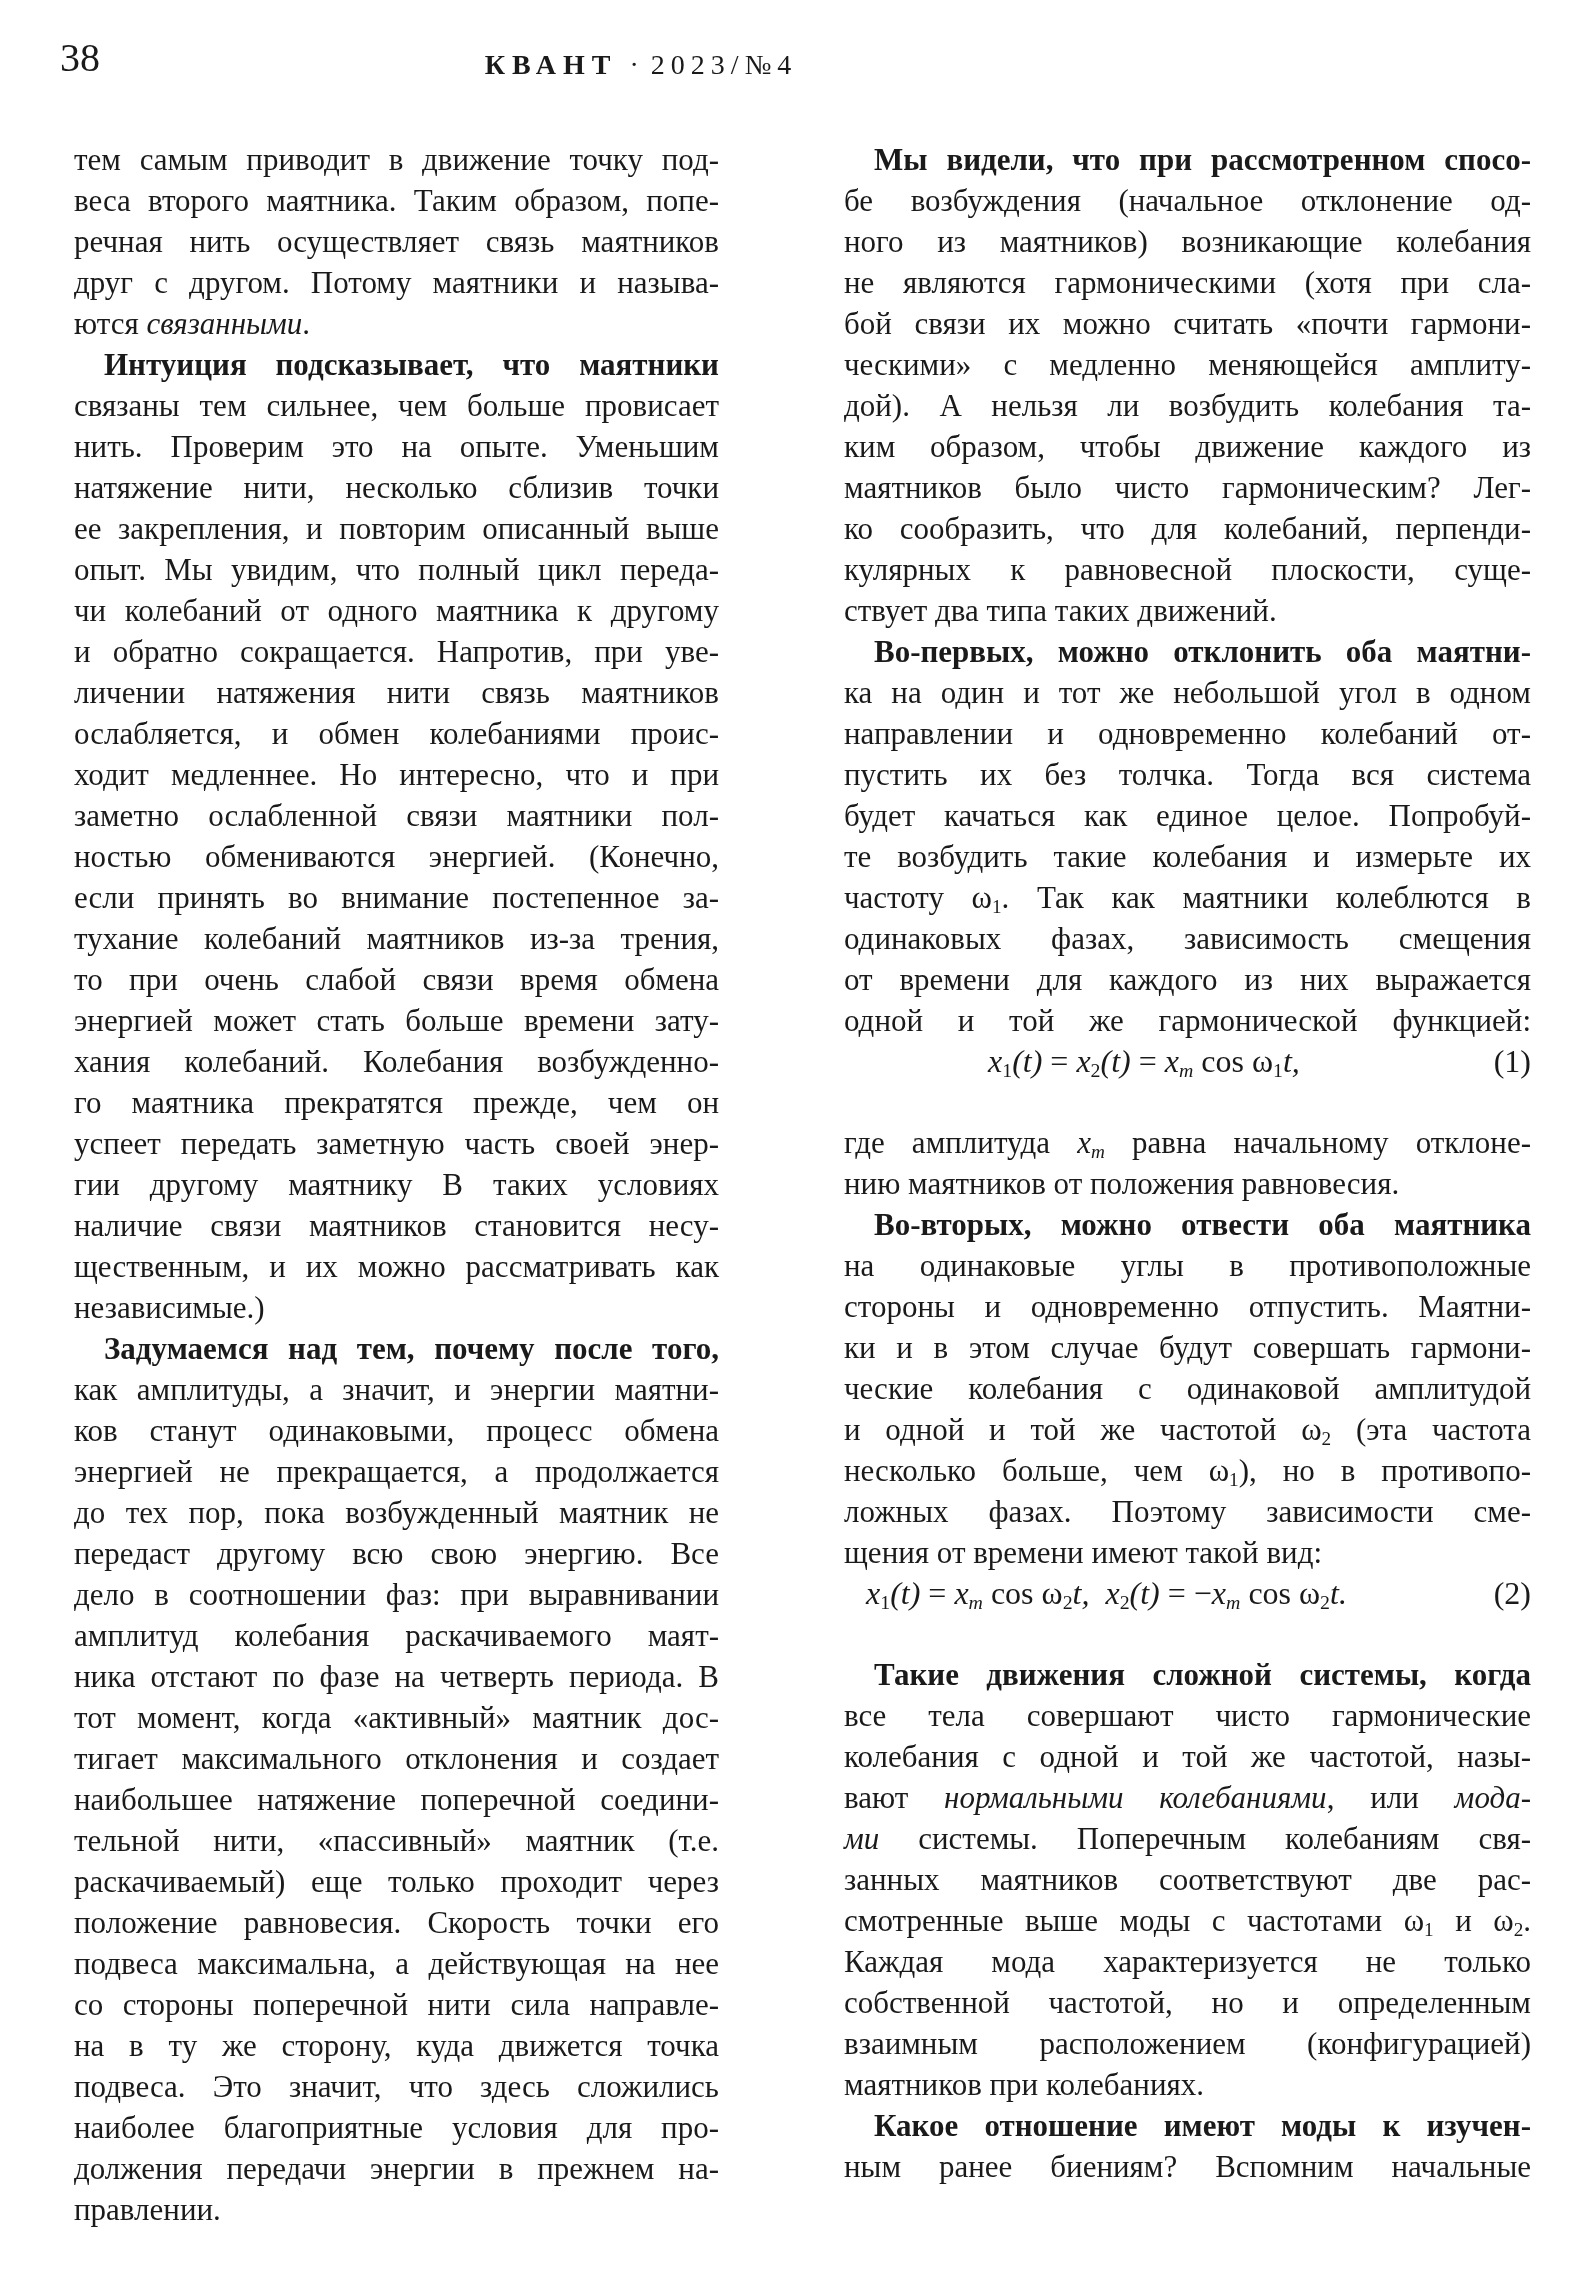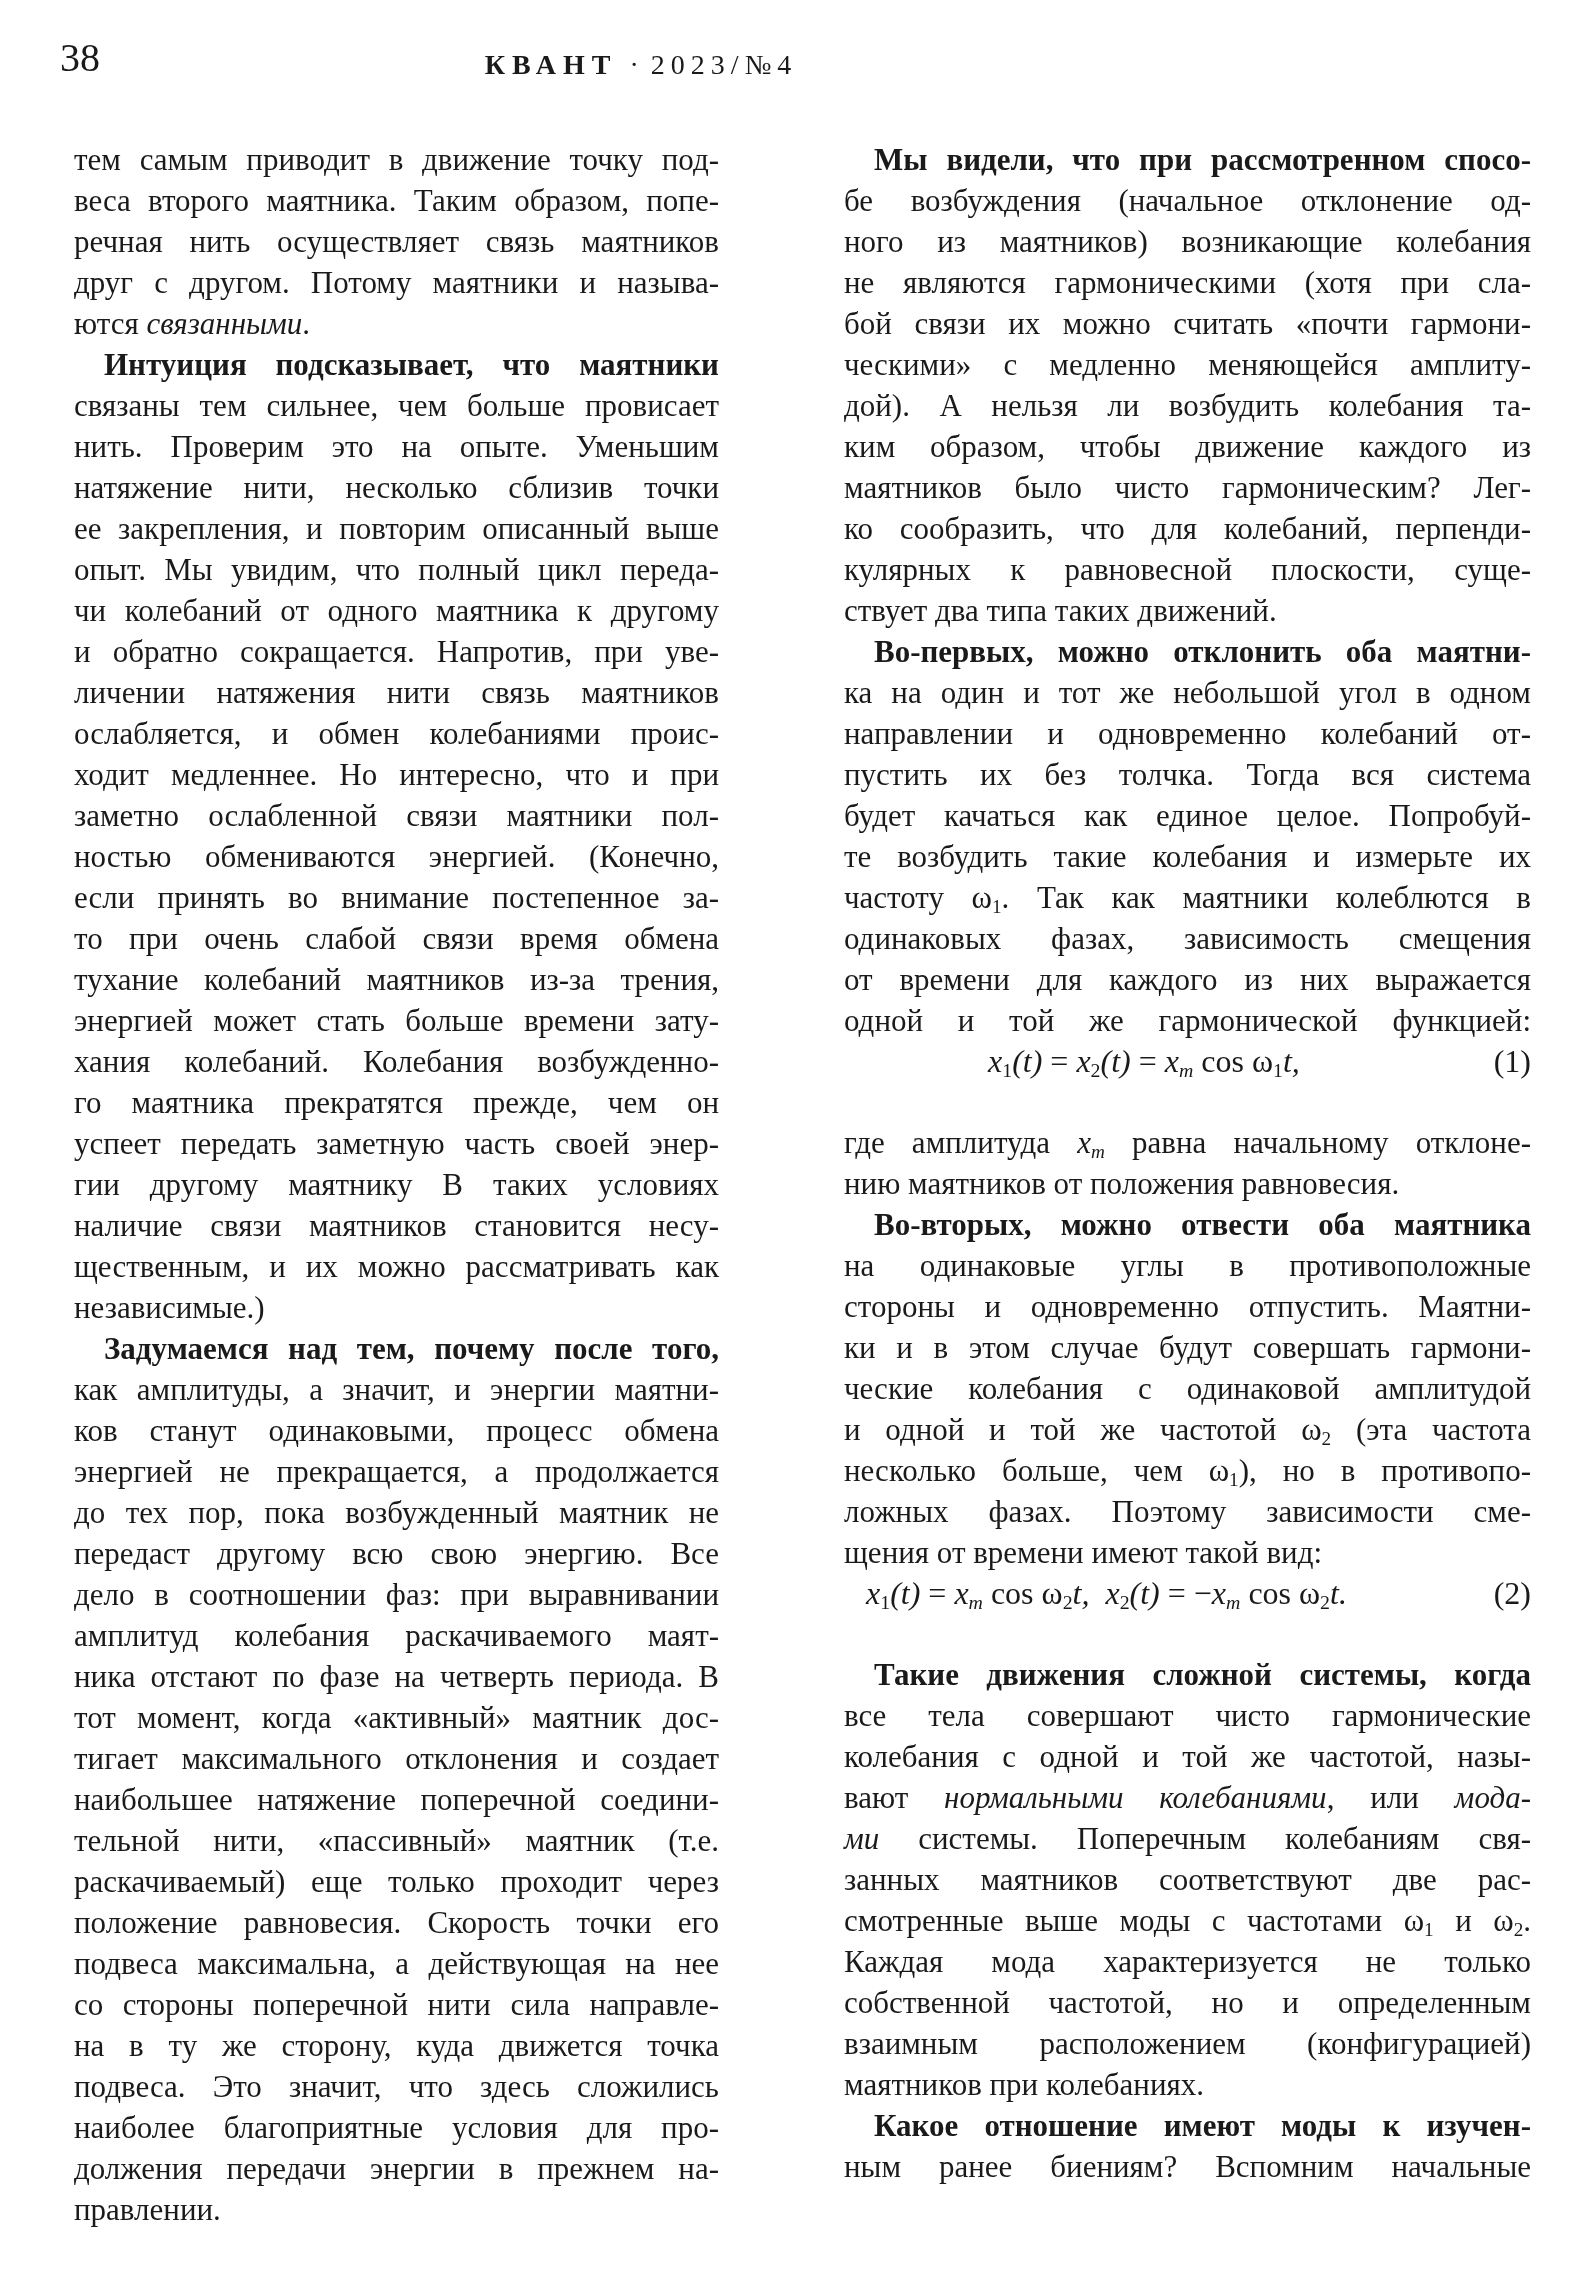--- a/index.html
+++ b/index.html
@@ -48,22 +48,22 @@
   <span class="line">ее закрепления, и повторим описанный выше</span>
   <span class="line">опыт. Мы увидим, что полный цикл переда-</span>
   <span class="line">чи колебаний от одного маятника к другому</span>
   <span class="line">и обратно сокращается. Напротив, при уве-</span>
   <span class="line">личении натяжения нити связь маятников</span>
   <span class="line">ослабляется, и обмен колебаниями проис-</span>
   <span class="line">ходит медленнее. Но интересно, что и при</span>
   <span class="line">заметно ослабленной связи маятники пол-</span>
   <span class="line">ностью обмениваются энергией. (Конечно,</span>
   <span class="line">если принять во внимание постепенное за-</span>
+  <span class="line">тухание колебаний маятников из-за трения,</span>
   <span class="line">то при очень слабой связи время обмена</span>
-  <span class="line">тухание колебаний маятников из-за трения,</span>
   <span class="line">энергией может стать больше времени зату-</span>
   <span class="line">хания колебаний. Колебания возбужденно-</span>
   <span class="line">го маятника прекратятся прежде, чем он</span>
   <span class="line">успеет передать заметную часть своей энер-</span>
   <span class="line">гии другому маятнику В таких условиях</span>
   <span class="line">наличие связи маятников становится несу-</span>
   <span class="line">щественным, и их можно рассматривать как</span>
   <span class="line last">независимые.)</span>
   <span class="line indent">Задумаемся над тем, почему после того,</span>
   <span class="line">как амплитуды, а значит, и энергии маятни-</span>

